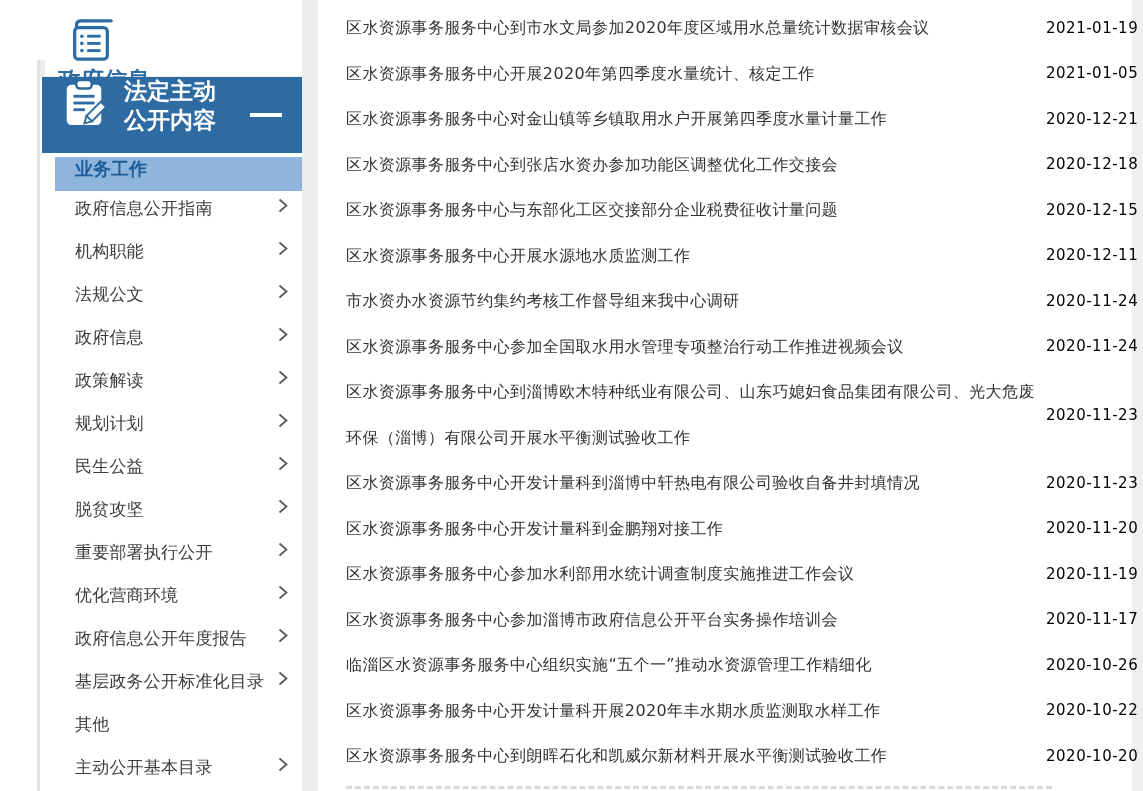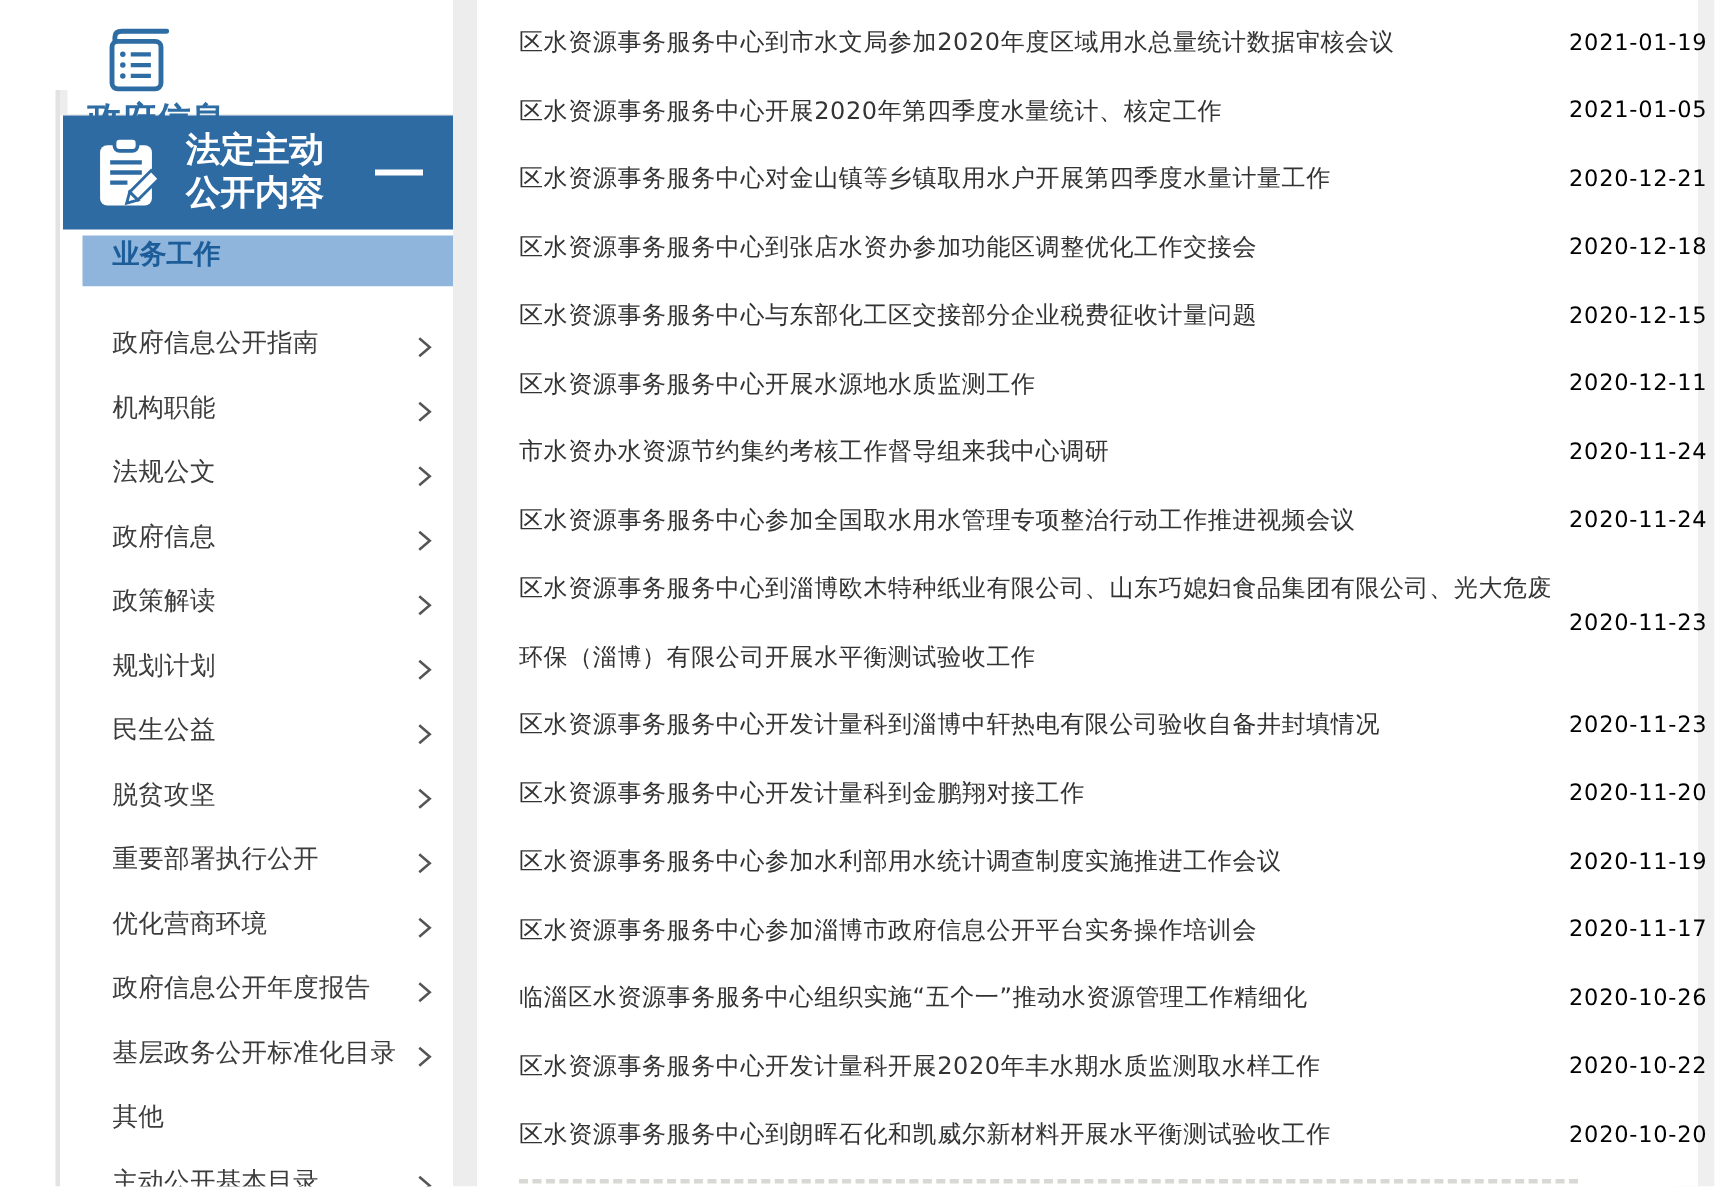--- a/index.html
+++ b/index.html
@@ -18,40 +18,40 @@
   .top-card{
     position:absolute;left:45px;top:16px;width:257px;height:60px;background:#ffffff;
     display:flex;flex-direction:column;
   }
   .top-card .icon-wrap{margin-left:22px;width:48px;height:50px;flex:0 0 auto;}
   .top-card .card-text{
     margin-left:13px;color:#2e6da4;font-weight:bold;font-size:23px;line-height:28px;
   }
   .section-header{
     position:absolute;left:42px;top:77px;width:260px;height:76px;background:#2e6ba3;
-    display:flex;align-items:center;
+    display:flex;
   }
   .section-header .icon-wrap{margin-left:18px;width:48px;height:52px;flex:0 0 auto;}
   .section-header .card-text{
     margin-left:16px;color:#ffffff;font-weight:bold;font-size:23px;line-height:29px;
   }
   .minus-bar{
     position:absolute;right:20px;top:36px;width:32px;height:4px;background:#ffffff;cursor:pointer;
   }
   .active-item{
     position:absolute;left:55px;top:157px;width:247px;height:34px;background:#8fb5dc;
     display:flex;
   }
   .active-item span{margin-left:20px;color:#1c5d99;font-weight:bold;font-size:18px;}
   .menu{
     position:absolute;left:55px;top:191px;width:247px;height:600px;background:#ffffff;
     padding-top:6px;box-sizing:border-box;
   }
   .menu-item{
-    height:43px;display:flex;align-items:flex-end;
+    height:43px;display:flex;align-items:flex-start;
     padding:0 13px 0 20px;cursor:pointer;
   }
   .menu-label{font-size:17px;color:#3c3c3c;letter-spacing:0.2px;}
   .menu-arrow{margin-left:auto;display:flex;align-items:center;}
 
   
   .news-list{
     position:absolute;left:334px;top:0;width:798px;height:791px;background:#ffffff;
     padding:5px 18px 0 12px;box-sizing:border-box;
   }

